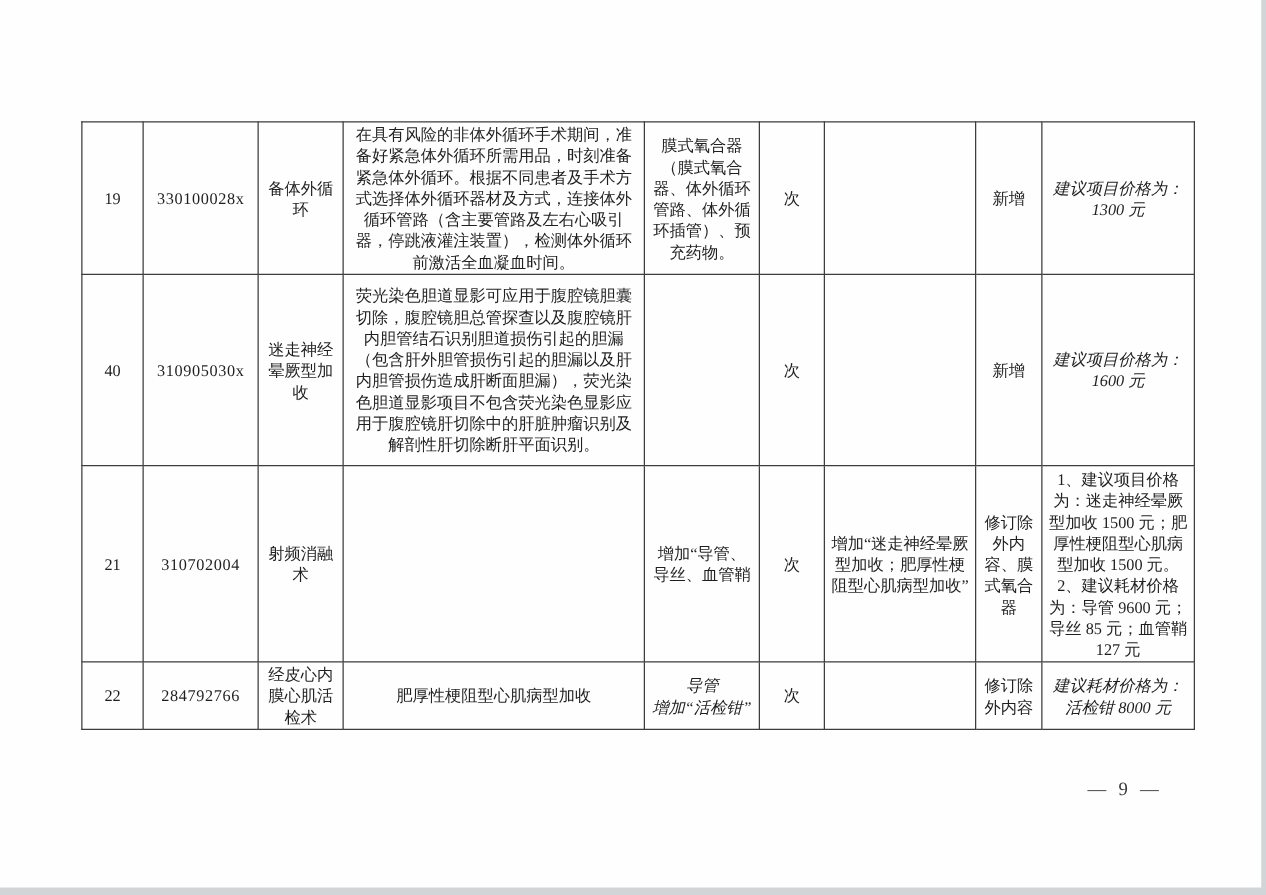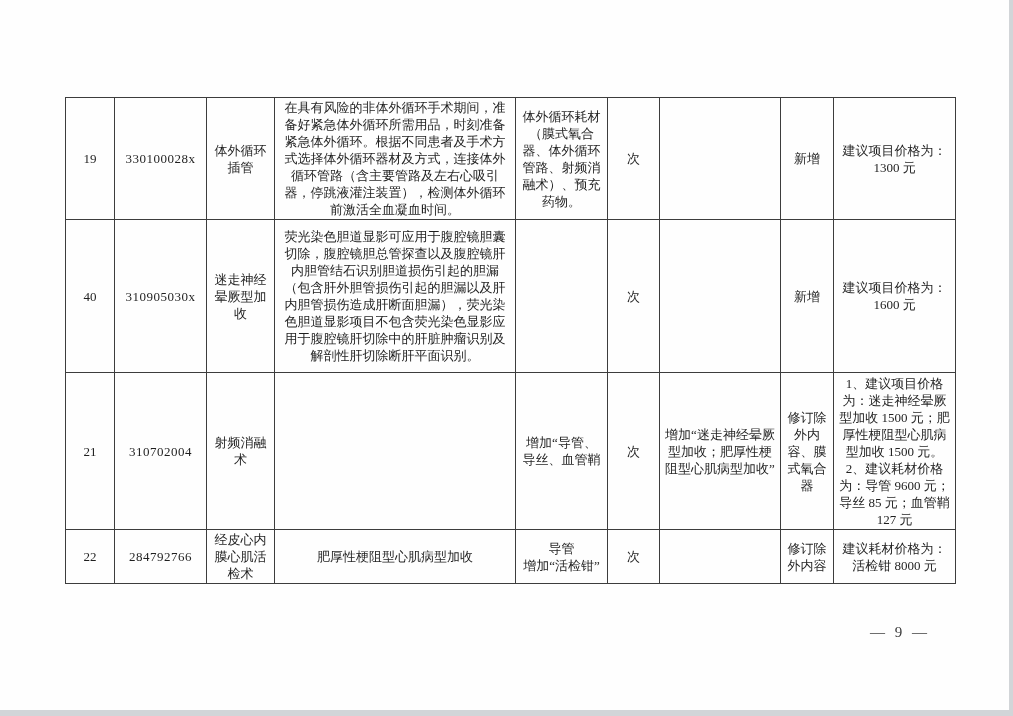--- a/index.html
+++ b/index.html
@@ -39,21 +39,21 @@
     padding: 1px 3px;
   }
   td.cell-price-left {
     text-align: left;
     padding: 1px 3px;
   }
   td.cell-code {
     font-size: 14px;
     letter-spacing: 0.5px;
   }
-  .pre { white-space: pre-line; }
+  .pre { white-space: pre-line; font-style: italic; }
   tr.r19 { height: 120px; }
   tr.r20 { height: 153px; }
   tr.r21 { height: 157px; }
   tr.r22 { height: 48px; }
   .page-number {
     position: absolute;
     left: 810px;
     top: 624px;
     width: 180px;
     text-align: center;
@@ -92,23 +92,23 @@
       <col style="width:92px">
       <col style="width:52px">
       <col style="width:121px">
       <col style="width:53px">
       <col style="width:122px">
     </colgroup>
     <tbody>
       <tr class="r19">
         <td>19</td>
         <td class="cell-code">330100028x</td>
-        <td>体外循环插管</td>
+        <td>备体外循环</td>
         <td class="cell-desc">在具有风险的非体外循环手术期间，准备好紧急体外循环所需用品，时刻准备紧急体外循环。根据不同患者及手术方式选择体外循环器材及方式，连接体外循环管路（含主要管路及左右心吸引器，停跳液灌注装置），检测体外循环前激活全血凝血时间。</td>
-        <td class="cell-mat">体外循环耗材（膜式氧合器、体外循环管路、射频消融术）、预充药物。</td>
+        <td class="cell-mat">膜式氧合器（膜式氧合器、体外循环管路、体外循环插管）、预充药物。</td>
         <td>次</td>
         <td class="cell-excl"></td>
         <td>新增</td>
         <td class="pre">建议项目价格为：
 1300 元</td>
       </tr>
       <tr class="r20">
         <td>40</td>
         <td class="cell-code">310905030x</td>
         <td>迷走神经晕厥型加收</td>

